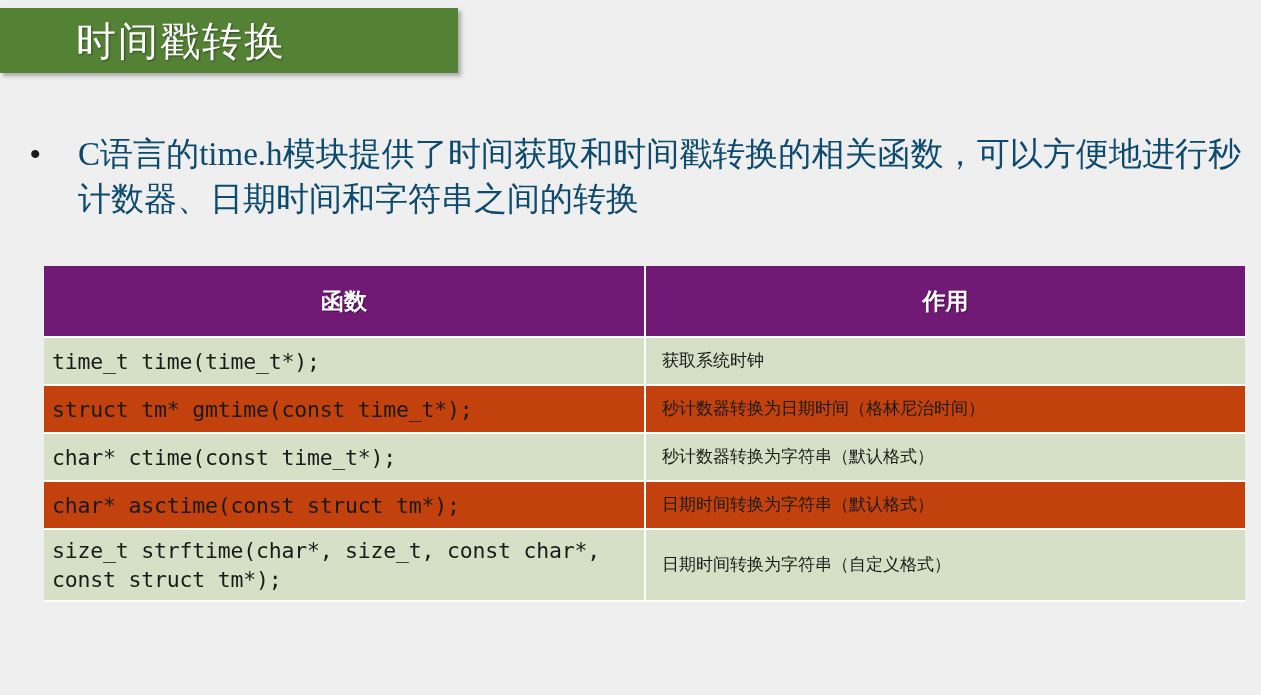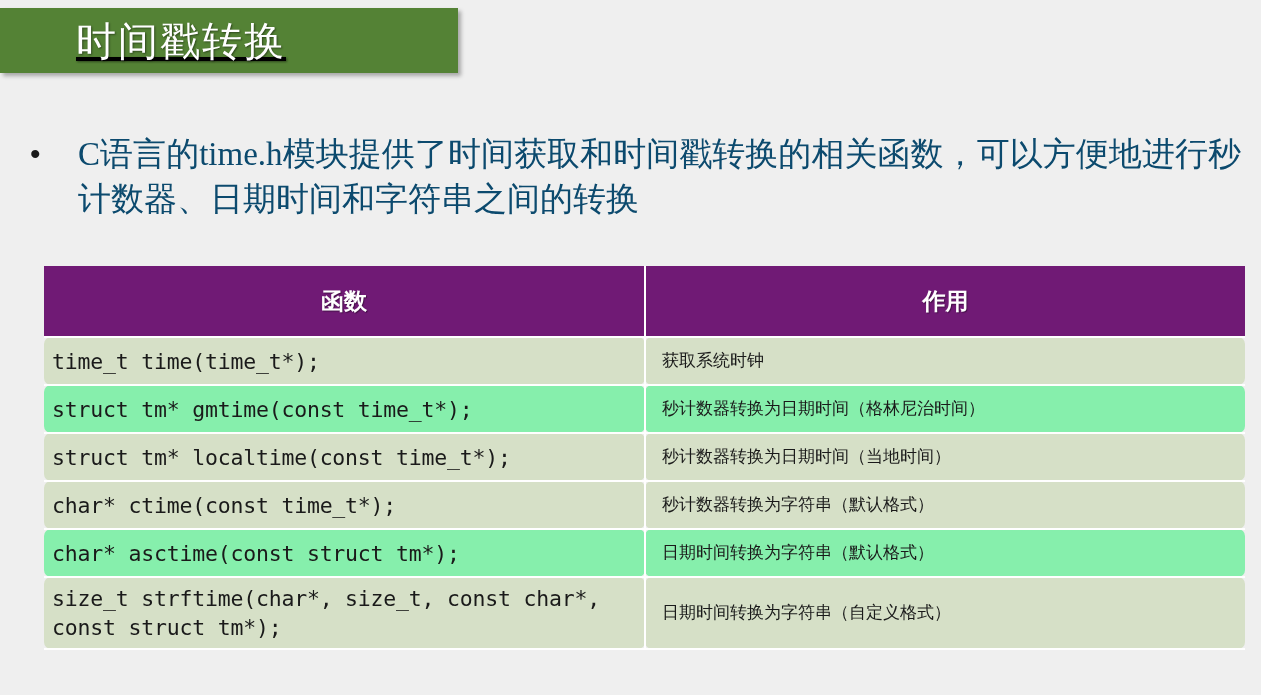--- a/index.html
+++ b/index.html
@@ -22,21 +22,20 @@
     left: 0;
     top: 8px;
     width: 458px;
     height: 65px;
     background: #548235;
     box-shadow: 3px 3px 4px rgba(0,0,0,0.30);
     display: flex;
     align-items: center;
     box-sizing: border-box;
     padding-left: 76px;
-    text-decoration: underline;
   }
   .title-text {
     color: #ffffff;
     font-size: 40px;
     line-height: 1;
     letter-spacing: 2px;
     font-weight: 400;
     text-shadow: 1px 1px 2px rgba(0,0,0,0.45);
     white-space: nowrap;
   }
@@ -96,26 +95,25 @@
     padding: 12px;
   }
   .fn-table thead th:last-child { border-right: none; }
 
   .fn-table td {
     border-right: 2px solid #ffffff;
     border-bottom: 2px solid #ffffff;
     vertical-align: middle;
     padding: 0 0 0 8px;
     height: 46px;
-    border-radius: 7px;
   }
   .fn-table td:last-child { border-right: none; }
 
   .fn-table tr.shade-dark td { background: #d6e0c7; }
-  .fn-table tr.shade-light td { background: #86efac; }
+  .fn-table tr.shade-light td { background: #c2410c; }
 
   .fn-sig {
     font-family: "DejaVu Sans Mono", "Liberation Mono", monospace;
     font-size: 21.5px;
     line-height: 29px;
     color: #1a1a1a;
     letter-spacing: -0.2px;
     white-space: pre-wrap;
     word-break: normal;
   }
@@ -162,28 +160,20 @@
     <tr class="shade-light">
       <td>
         <div class="fn-sig">struct tm* gmtime(const time_t*);</div>
       </td>
       <td>
         <div class="fn-desc">秒计数器转换为日期时间（格林尼治时间）</div>
       </td>
     </tr>
     <tr class="shade-dark">
       <td>
-        <div class="fn-sig">struct tm* localtime(const time_t*);</div>
-      </td>
-      <td>
-        <div class="fn-desc">秒计数器转换为日期时间（当地时间）</div>
-      </td>
-    </tr>
-    <tr class="shade-dark">
-      <td>
         <div class="fn-sig">char* ctime(const time_t*);</div>
       </td>
       <td>
         <div class="fn-desc">秒计数器转换为字符串（默认格式）</div>
       </td>
     </tr>
     <tr class="shade-light">
       <td>
         <div class="fn-sig">char* asctime(const struct tm*);</div>
       </td>

